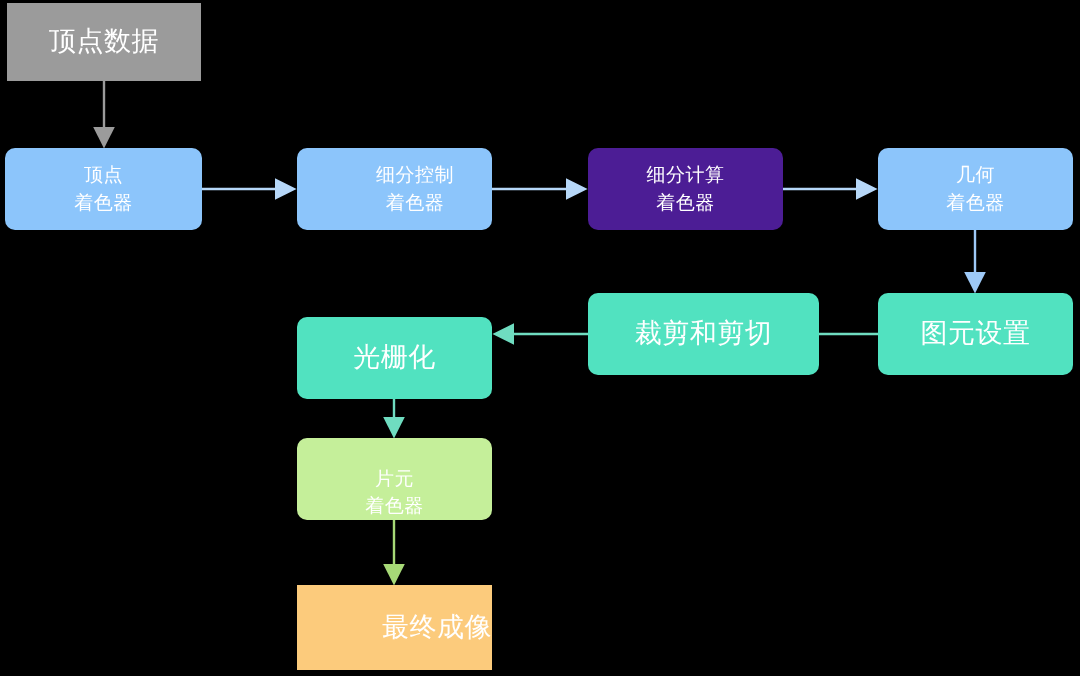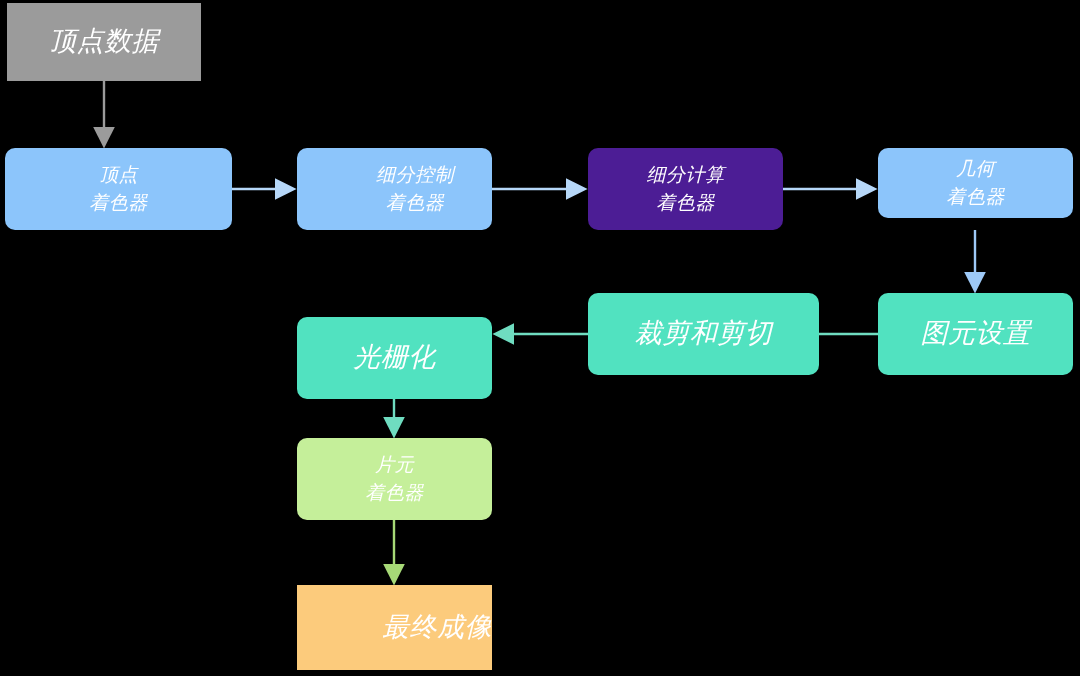--- a/index.html
+++ b/index.html
@@ -19,21 +19,20 @@
     position: absolute;
     box-sizing: border-box;
     display: flex;
     flex-direction: column;
     align-items: center;
     justify-content: center;
     color: #ffffff;
     text-align: center;
     line-height: 1.45;
     letter-spacing: 0.5px;
-    font-style: italic;
     -webkit-font-smoothing: antialiased;
   }
   .node .line2 { display: block; }
   .rounded { border-radius: 10px; }
   .square  { border-radius: 0; }
 
   
   .n-small { font-size: 19px; }
   .n-large { font-size: 27px; }
 
@@ -86,46 +85,46 @@
 
     <line x1="394" y1="375" x2="394" y2="435" stroke="#6fdcc0" stroke-width="2.4" marker-end="url(#ah-green)"></line>
 
     <line x1="394" y1="520" x2="394" y2="582" stroke="#a7d977" stroke-width="2.4" marker-end="url(#ah-lgreen)"></line>
   </svg>
 
   <div id="node-layer">
       <div class="node square n-large" style="left: 7px; top: 3px; width: 194px; height: 78px; background: rgb(155, 155, 155);">
         <span>顶点数据</span>
       </div>
-      <div class="node rounded n-small" style="left: 5px; top: 148px; width: 227px; height: 82px; background: rgb(140, 197, 251);">
+      <div class="node rounded n-small" style="left: 5px; top: 148px; width: 197px; height: 82px; background: rgb(140, 197, 251);">
         <span>顶点</span>
         <span class="line2">着色器</span>
       </div>
       <div class="node rounded n-small" style="left: 297px; top: 148px; width: 195px; height: 82px; background: rgb(140, 197, 251); padding-left: 41px;">
         <span>细分控制</span>
         <span class="line2">着色器</span>
       </div>
       <div class="node rounded n-small" style="left: 588px; top: 148px; width: 195px; height: 82px; background: #4c1d95;">
         <span>细分计算</span>
         <span class="line2">着色器</span>
       </div>
-      <div class="node rounded n-small" style="left: 878px; top: 148px; width: 195px; height: 70px; background: rgb(140, 197, 251);">
+      <div class="node rounded n-small" style="left: 878px; top: 148px; width: 195px; height: 82px; background: rgb(140, 197, 251);">
         <span>几何</span>
         <span class="line2">着色器</span>
       </div>
       <div class="node rounded n-large" style="left: 878px; top: 293px; width: 195px; height: 82px; background: rgb(81, 226, 192); justify-content: center;">
         <span>图元设置</span>
       </div>
       <div class="node rounded n-large" style="left: 588px; top: 293px; width: 231px; height: 82px; background: rgb(81, 226, 192);">
         <span>裁剪和剪切</span>
       </div>
       <div class="node rounded n-large" style="left: 297px; top: 293px; width: 195px; height: 82px; background: rgb(81, 226, 192); margin-top: 24px;">
         <span>光栅化</span>
       </div>
-      <div class="node rounded n-small" style="left: 297px; top: 438px; width: 195px; height: 82px; background: rgb(197, 239, 154);">
+      <div class="node rounded n-small" style="left: 297px; top: 438px; width: 195px; height: 82px; background: rgb(197, 239, 154); justify-content: flex-end;">
         <span>片元</span>
         <span class="line2">着色器</span>
       </div>
       <div class="node square n-large" style="left: 297px; top: 585px; width: 195px; height: 85px; background: rgb(252, 203, 124); align-items: flex-end;">
         <span>最终成像</span>
       </div>
     </div>
 
 </div>
 

